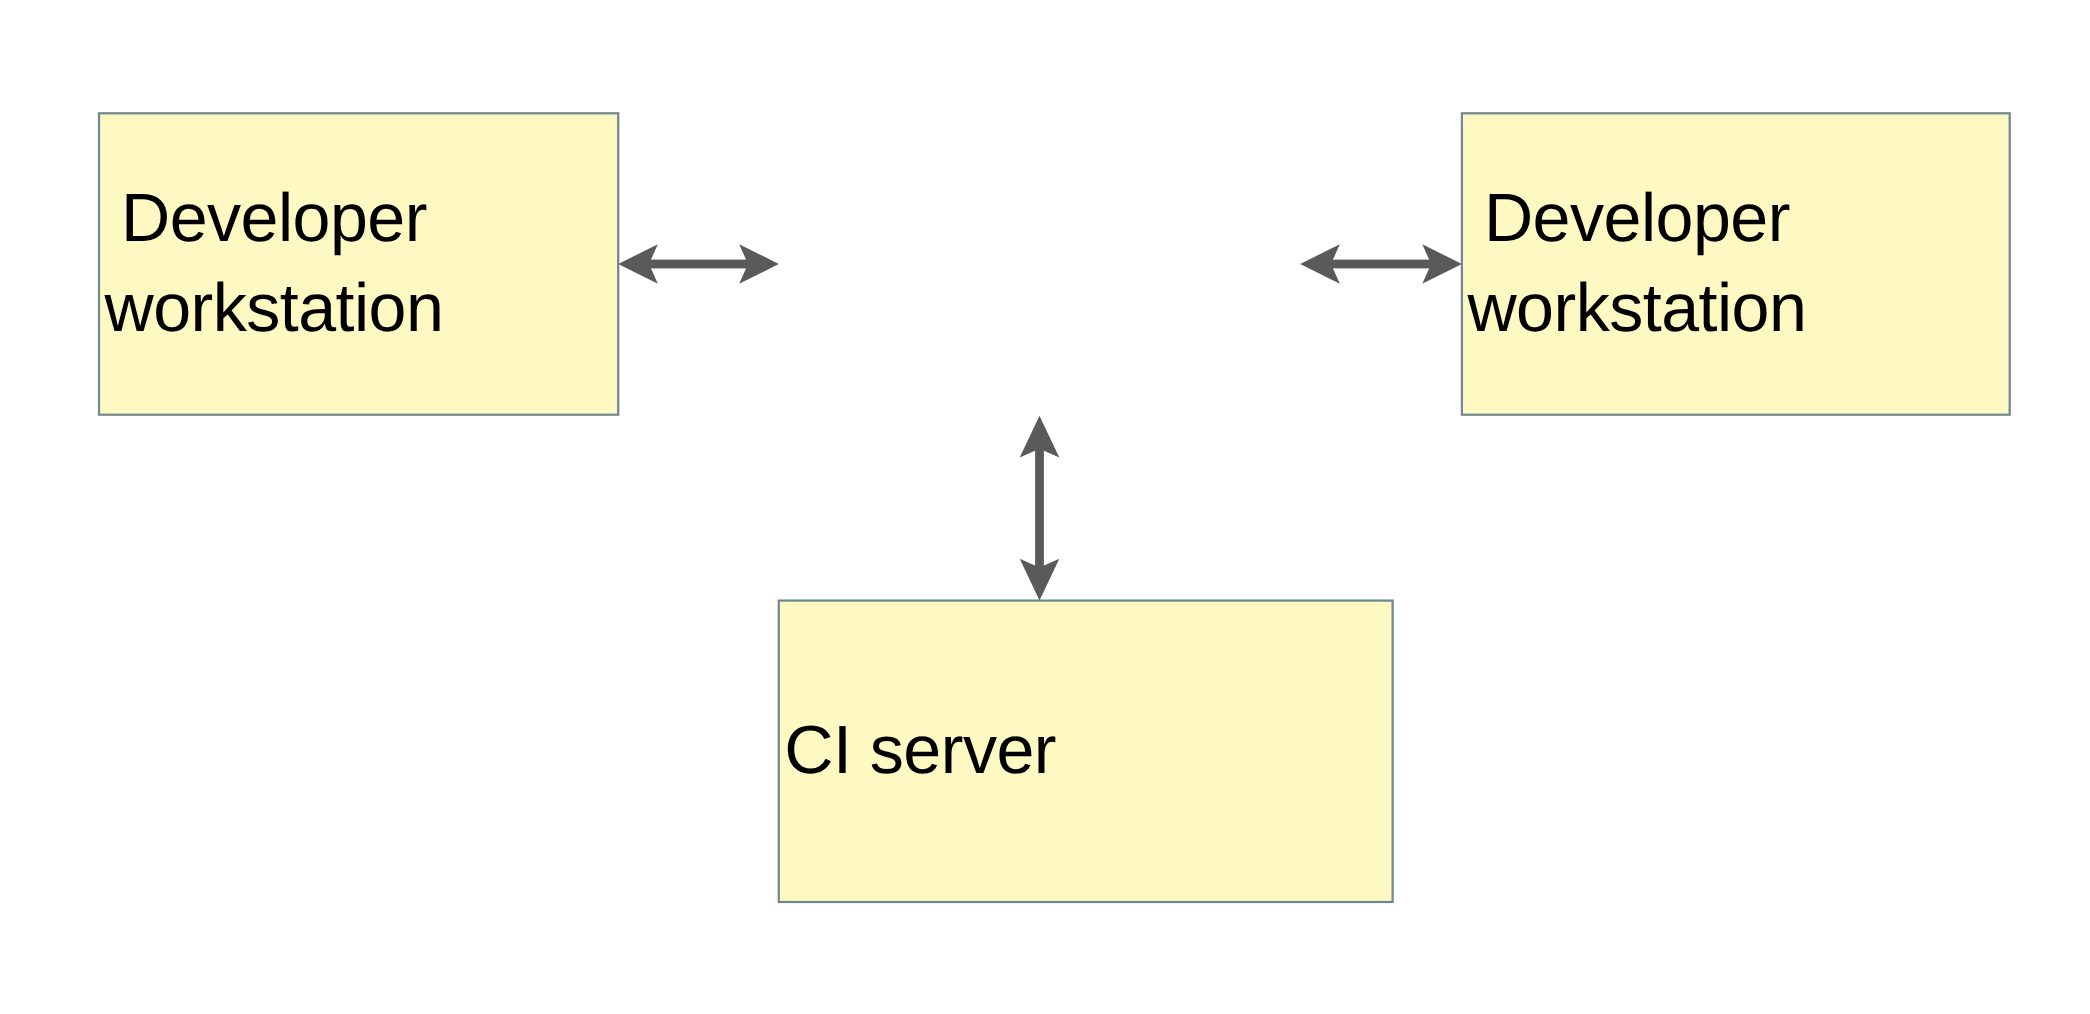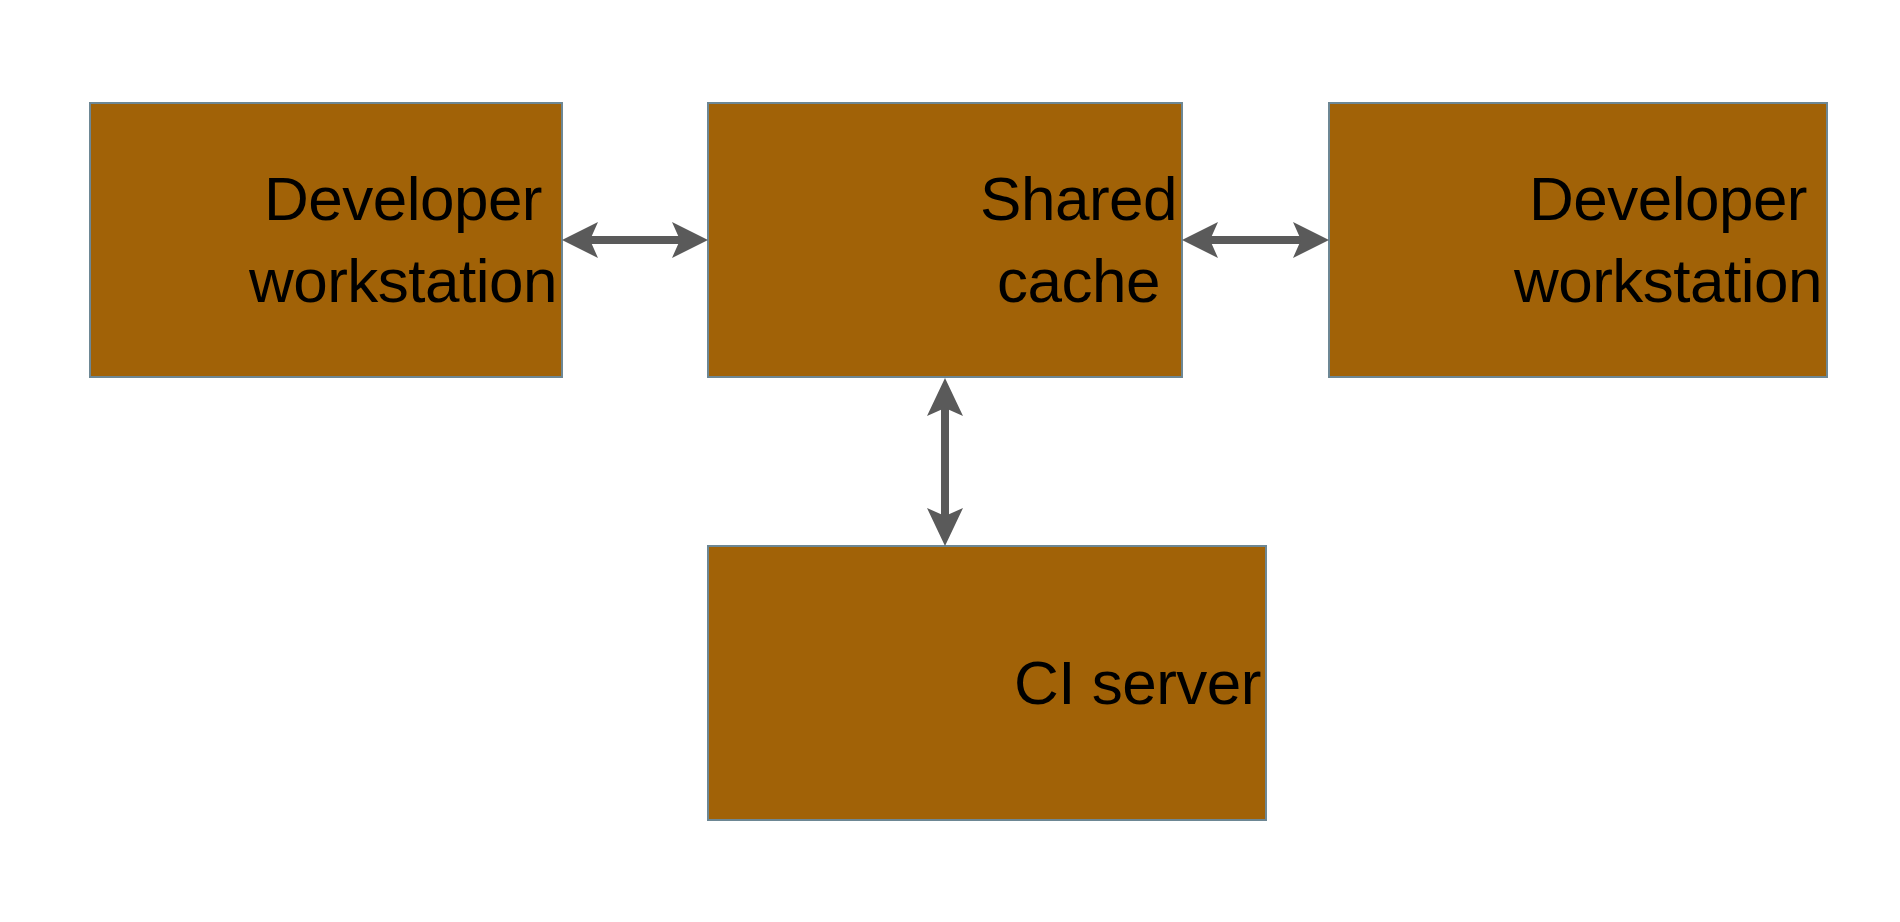--- a/index.html
+++ b/index.html
@@ -14,25 +14,25 @@
   #canvas {
     position: relative;
     width: 1900px;
     height: 922px;
     background: #ffffff;
     overflow: hidden;
   }
   .node {
     position: absolute;
     box-sizing: border-box;
-    background: #a16207;
+    background: #fef9c3;
     border: 2px solid #6d8794;
     display: flex;
     align-items: center;
-    justify-content: flex-end;
+    justify-content: flex-start;
     text-align: center;
   }
   .node-label {
     font-family: "Liberation Sans", "DejaVu Sans", sans-serif;
     font-size: 62px;
     line-height: 1.32;
     color: #000000;
     font-weight: 400;
     letter-spacing: -0.5px;
     white-space: pre-line;
@@ -57,24 +57,20 @@
 </head>
 <body>
 
 <div id="canvas">
 
   <div class="node" id="node-dev-left">
     <div class="node-label">Developer
 workstation</div>
   </div>
 
-  <div class="node" id="node-shared">
-    <div class="node-label">Shared
-cache</div>
-  </div>
 
   <div class="node" id="node-dev-right">
     <div class="node-label">Developer
 workstation</div>
   </div>
 
   <div class="node" id="node-ci">
     <div class="node-label">CI server</div>
   </div>
 

